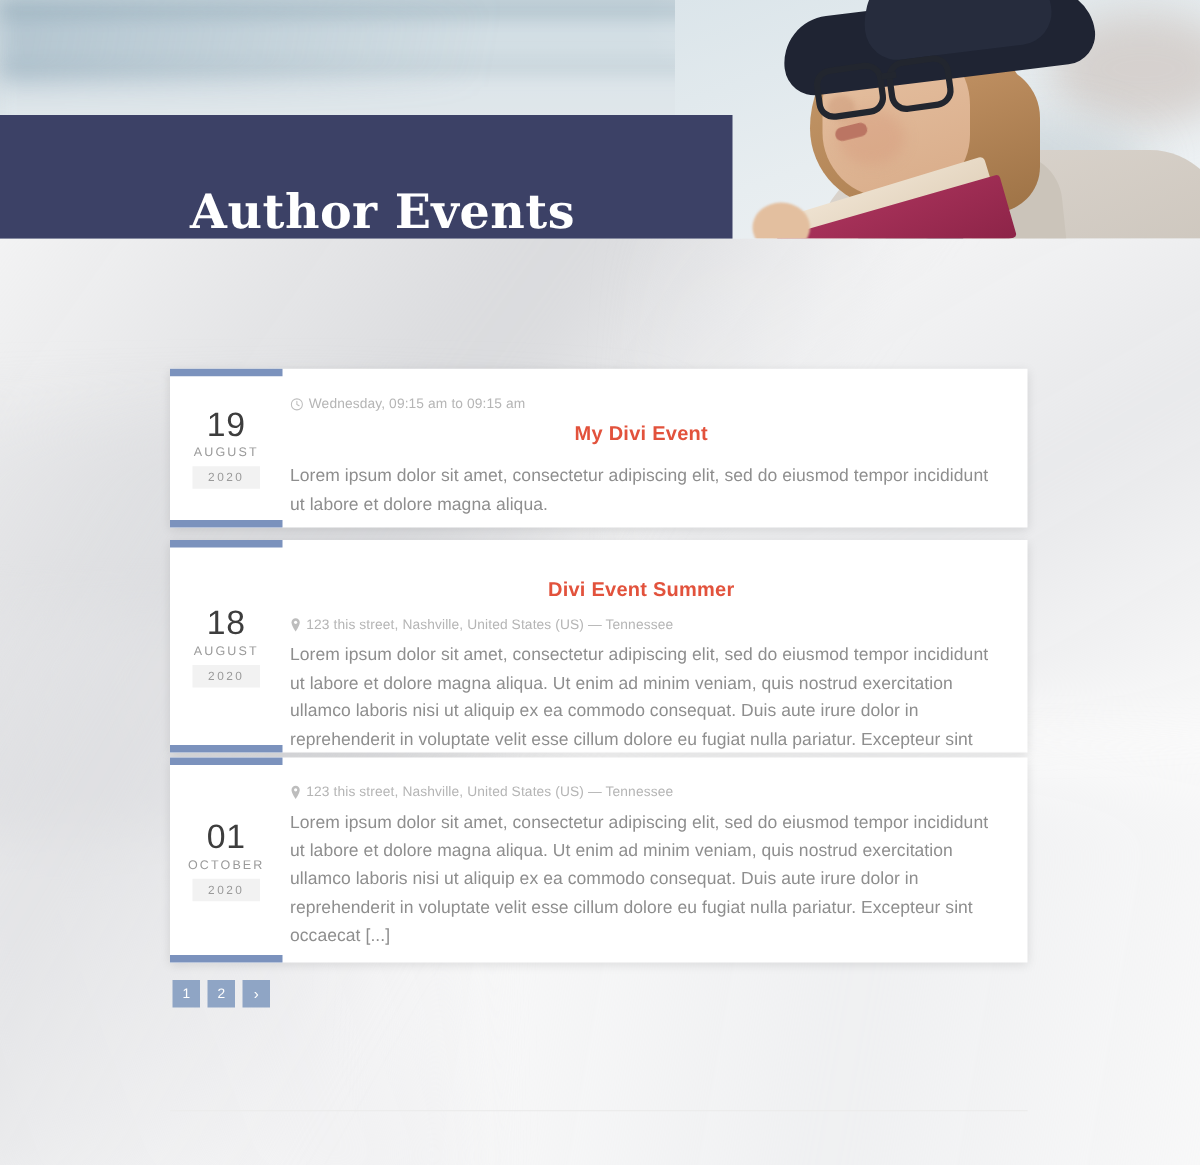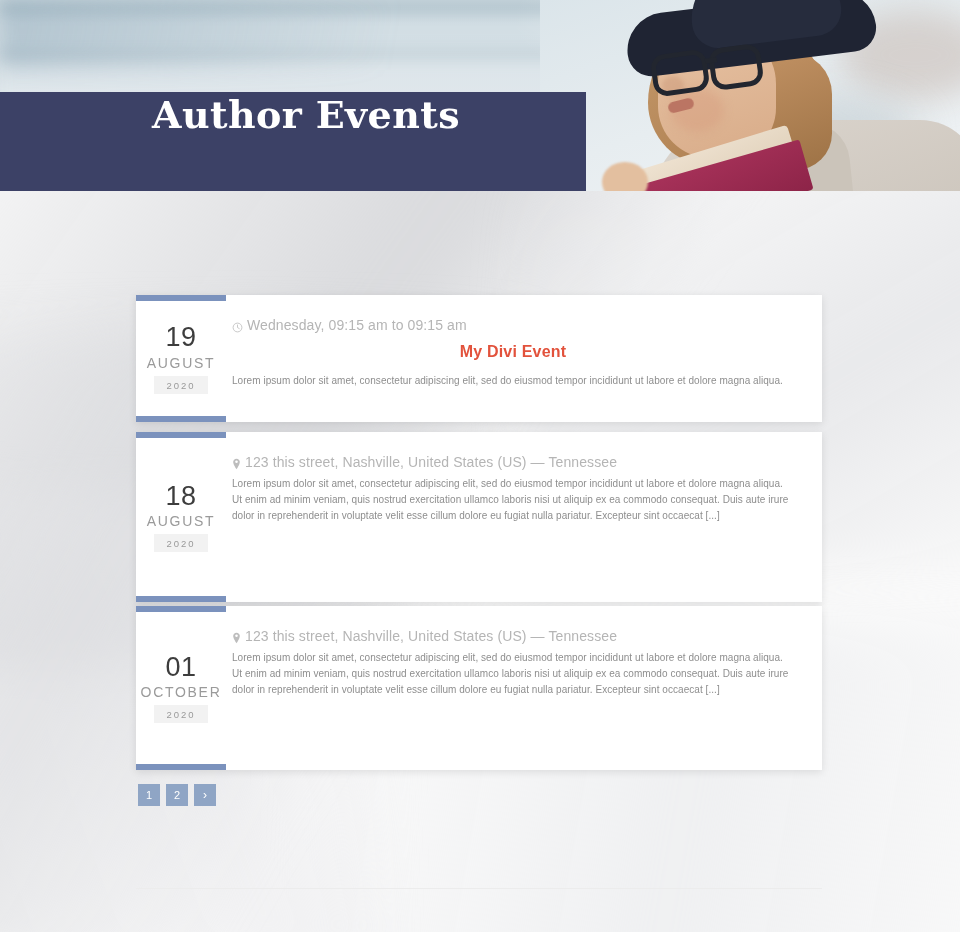--- a/index.html
+++ b/index.html
@@ -117,21 +117,21 @@
     background:linear-gradient(170deg,#a8325a,#8d2448);
     transform:rotate(-16deg); border-radius:3px; }
   .p-hand { position:absolute; left:62px; top:162px; width:46px; height:40px;
     background:#e3bf9f; border-radius:50%; filter:blur(1px); }
 
   
   .titlebar {
     position:absolute; left:0; top:92px;
     width:586px; height:99px;
     background:#3c4166;
-    display:flex; align-items:flex-start; justify-content:center;
+    display:flex; align-items:flex-end; justify-content:center;
     z-index:5;
   }
   .titlebar h1 {
     font-family:"DejaVu Serif", serif;
     font-size:38px; font-weight:700; color:#ffffff;
     letter-spacing:.4px;
     padding-left:26px;
   }
 
   
@@ -190,54 +190,54 @@
     display:flex; flex-direction:column;
     align-items:center; justify-content:center;
     padding:10px 0;
   }
   .date-day {
     font-family:"Liberation Sans", sans-serif;
     font-size:27px; color:#3d3d3d; line-height:1.05; font-weight:400;
     letter-spacing:.5px;
   }
   .date-month {
-    font-size:14px; color:#9a9a9a; letter-spacing:1.7px;
+    font-size:10px; color:#9a9a9a; letter-spacing:1.7px;
     text-transform:uppercase; margin-top:3px;text-align:center;
   }
   .date-year {
     margin-top:5px;
     background:#f2f2f2; color:#9a9a9a;
     font-size:9.5px; letter-spacing:2px;
     padding:4px 12px 3px;
   }
 
   .card-body {
     flex:1; position:relative;
     padding:22px 28px 20px 6px;
   }
 
   .meta-row {
     display:flex; align-items:flex-end; gap:4px;
-    font-size:14px; color:#b5b5b5; letter-spacing:.1px;
+    font-size:11px; color:#b5b5b5; letter-spacing:.1px;
     font-family:"Liberation Sans", sans-serif;
   }
   .meta-row svg { display:block; flex:0 0 auto; }
 
   .event-title {
     font-family:Liberation Sans, sans-serif;
     font-size:16px; font-weight:700;
     color:#e2523c;
     text-align:center;
     margin:10px 0 12px;
     letter-spacing:.2px;
   }
 
   .event-excerpt {
     margin-top:6px;
-    font-size:10px; line-height:1.62;
+    font-size:14px; line-height:1.62;
     color:#8e8e8e;
     letter-spacing:.05px;
   }
 
   
   .pagination {
     position:absolute; left:138px;
     display:flex; gap:6px;
   }
   .page-btn {
@@ -324,20 +324,21 @@
       </div>
     </div>
 
     <div class="event-card" style="top:432px; height:170px;">
       <div class="date-col">
         <div class="date-day">18</div>
         <div class="date-month">AUGUST</div>
         <div class="date-year">2020</div>
       </div>
       <div class="card-body">
+        <div class="event-title">Divi Event Summer</div>
         <div class="meta-row">
           <span>
             <svg width="9" height="12" viewBox="0 0 12 16">
                 <path d="M6 .9C3.5.9 1.6 2.8 1.6 5.2 1.6 8.5 6 14.9 6 14.9s4.4-6.4 4.4-9.7C10.4 2.8 8.5.9 6 .9z" fill="#bdbdbd"></path>
                 <circle cx="6" cy="5.1" r="1.7" fill="#ffffff"></circle>
               </svg>
           </span>
           <span>123 this street, Nashville, United States (US) — Tennessee</span>
         </div>
         <div class="event-excerpt">Lorem ipsum dolor sit amet, consectetur adipiscing elit, sed do eiusmod tempor incididunt ut labore et dolore magna aliqua. Ut enim ad minim veniam, quis nostrud exercitation ullamco laboris nisi ut aliquip ex ea commodo consequat. Duis aute irure dolor in reprehenderit in voluptate velit esse cillum dolore eu fugiat nulla pariatur. Excepteur sint occaecat [...]</div>

